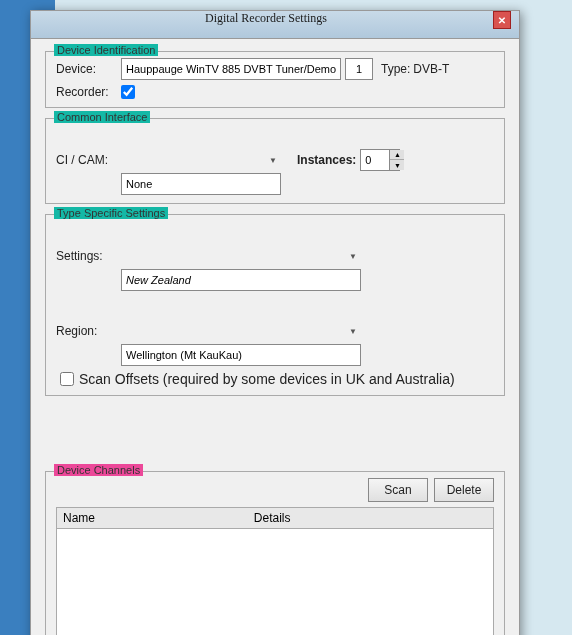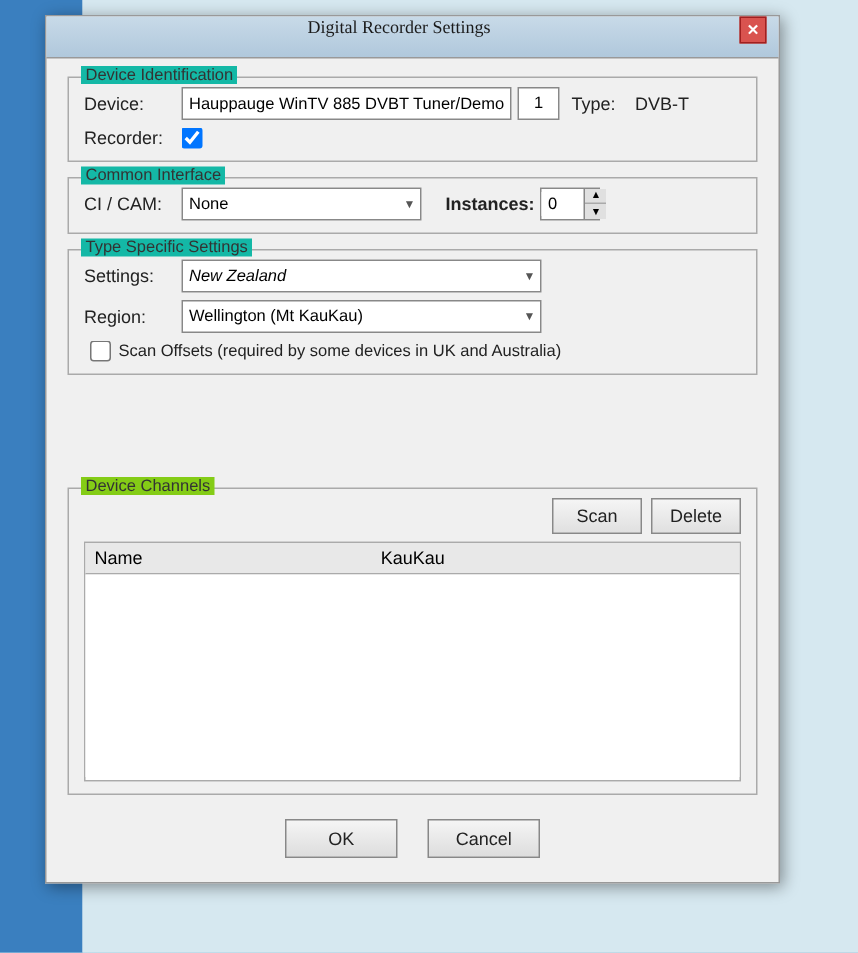--- a/index.html
+++ b/index.html
@@ -155,20 +155,21 @@
       font-size: 8px;
       position: absolute;
       right: 4px;
       top: 50%;
       transform: translateY(-50%);
       pointer-events: none;
       color: #555;
     }
     .select-wrapper select {
       padding-right: 18px;
+      margin-top: 48px;
     }
     .ci-select { width: 160px; }
     .country-select { width: 240px; font-style: italic; }
     .region-select { width: 240px; }
 
     
     .type-label {
       font-size: 12px;
       color: #222;
       margin-left: 10px;
@@ -180,21 +181,21 @@
       align-items: center;
       margin-top: 4px;
       margin-left: 4px;
     }
     .checkbox-input {
       width: 14px;
       height: 14px;
       margin-right: 5px;
     }
     .checkbox-label {
-      font-size: 11px;
+      font-size: 14px;
       color: #222;
     }
 
     
     .instances-row {
       display: flex;
       align-items: center;
       margin-left: 16px;
     }
     .instances-label {
@@ -245,21 +246,21 @@
       border: 1px solid #aaa;
       margin-bottom: 10px;
       padding: 6px 10px 8px 10px;
       position: relative;
       background: #f0f0f0;
     }
     .channels-label {
       position: absolute;
       top: -8px;
       left: 8px;
-      background: #84cc16;
+      background: #ec4899;
       padding: 0 3px;
       font-size: 11px;
       color: #333;
     }
     .channels-buttons {
       display: flex;
       justify-content: flex-end;
       gap: 6px;
       margin-bottom: 5px;
     }
@@ -341,21 +342,21 @@
   <div class="dialog-body">
 
     <div class="section">
       <span class="section-label">Device Identification</span>
 
       <div class="form-row">
         <span class="form-label">Device:</span>
         <input class="text-input device-input" type="text" value="Hauppauge WinTV 885 DVBT Tuner/Demod" style="">
         <input class="text-input number-input" style="margin-left: 4px;" type="text" value="1">
         <span class="type-label" style="margin-left:8px;">Type:</span>
-        <span class="type-label" style="margin-left:13px; font-weight:normal;">DVB-T</span>
+        <span class="type-label" style="margin-left:3px; font-weight:normal;">DVB-T</span>
       </div>
 
       <div class="form-row">
         <span class="form-label">Recorder:</span>
         <input class="enabled-check" type="checkbox" checked="" style="">
       </div>
     </div>
 
     <div class="section">
       <span class="section-label">Common Interface</span>
@@ -413,21 +414,21 @@
       <span class="channels-label">Device Channels</span>
 
       <div class="channels-buttons">
         <button class="btn">Scan</button>
         <button class="btn">Delete</button>
       </div>
 
       <div class="channels-table">
         <div class="table-header">
           <div class="table-col-name">Name</div>
-          <div class="table-col-details">KauKau</div>
+          <div class="table-col-details">Details</div>
         </div>
         <div class="table-body"></div>
       </div>
     </div>
 
     <div class="dialog-buttons">
       <button class="dialog-btn">OK</button>
       <button class="dialog-btn">Cancel</button>
     </div>
 

